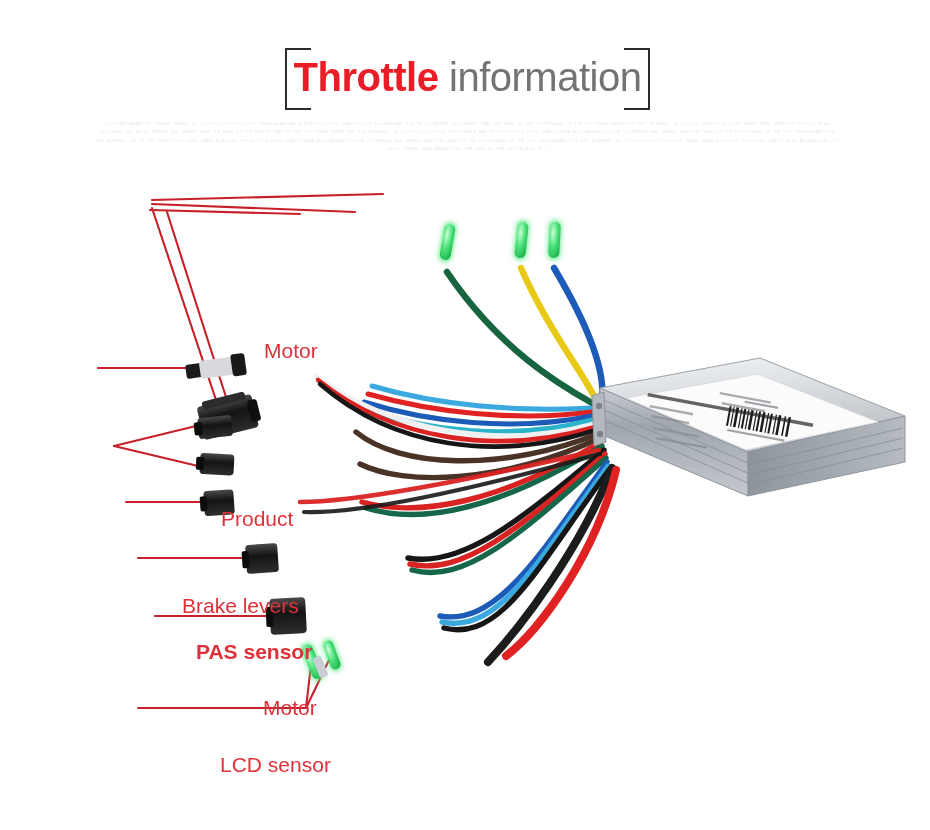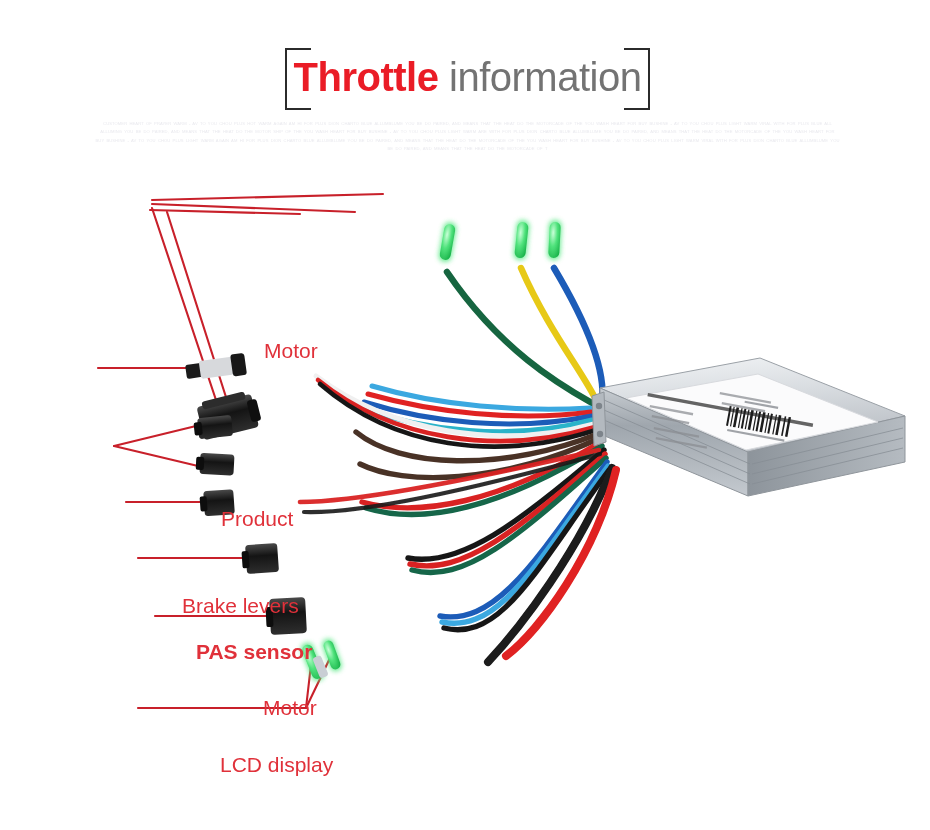--- a/index.html
+++ b/index.html
@@ -355,15 +355,15 @@
   <div class="callout" id="lbl-motor-top">Motor</div>
 
   <div class="callout" id="lbl-throttle">Product</div>
 
   <div class="callout" id="lbl-brake">Brake levers</div>
 
   <div class="callout" id="lbl-pas">PAS sensor</div>
 
   <div class="callout" id="lbl-motor-bot">Motor</div>
 
-  <div class="callout" id="lbl-lcd">LCD display</div>
+  <div class="callout" id="lbl-lcd">LCD sensor</div>
 
 </div>
 
 </body></html>

